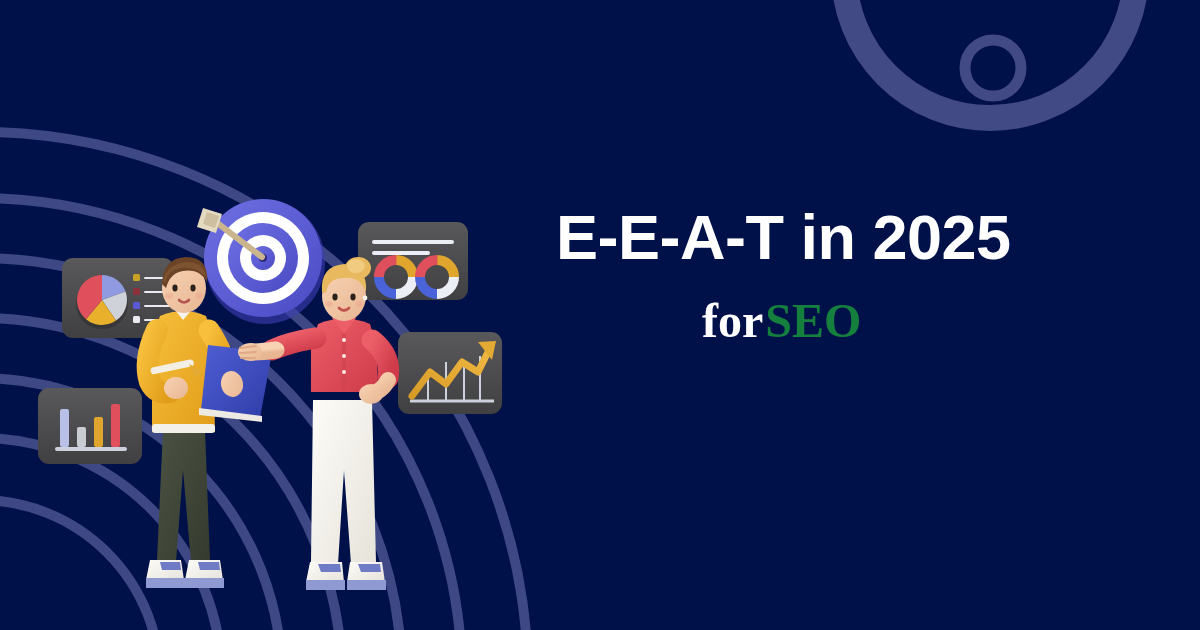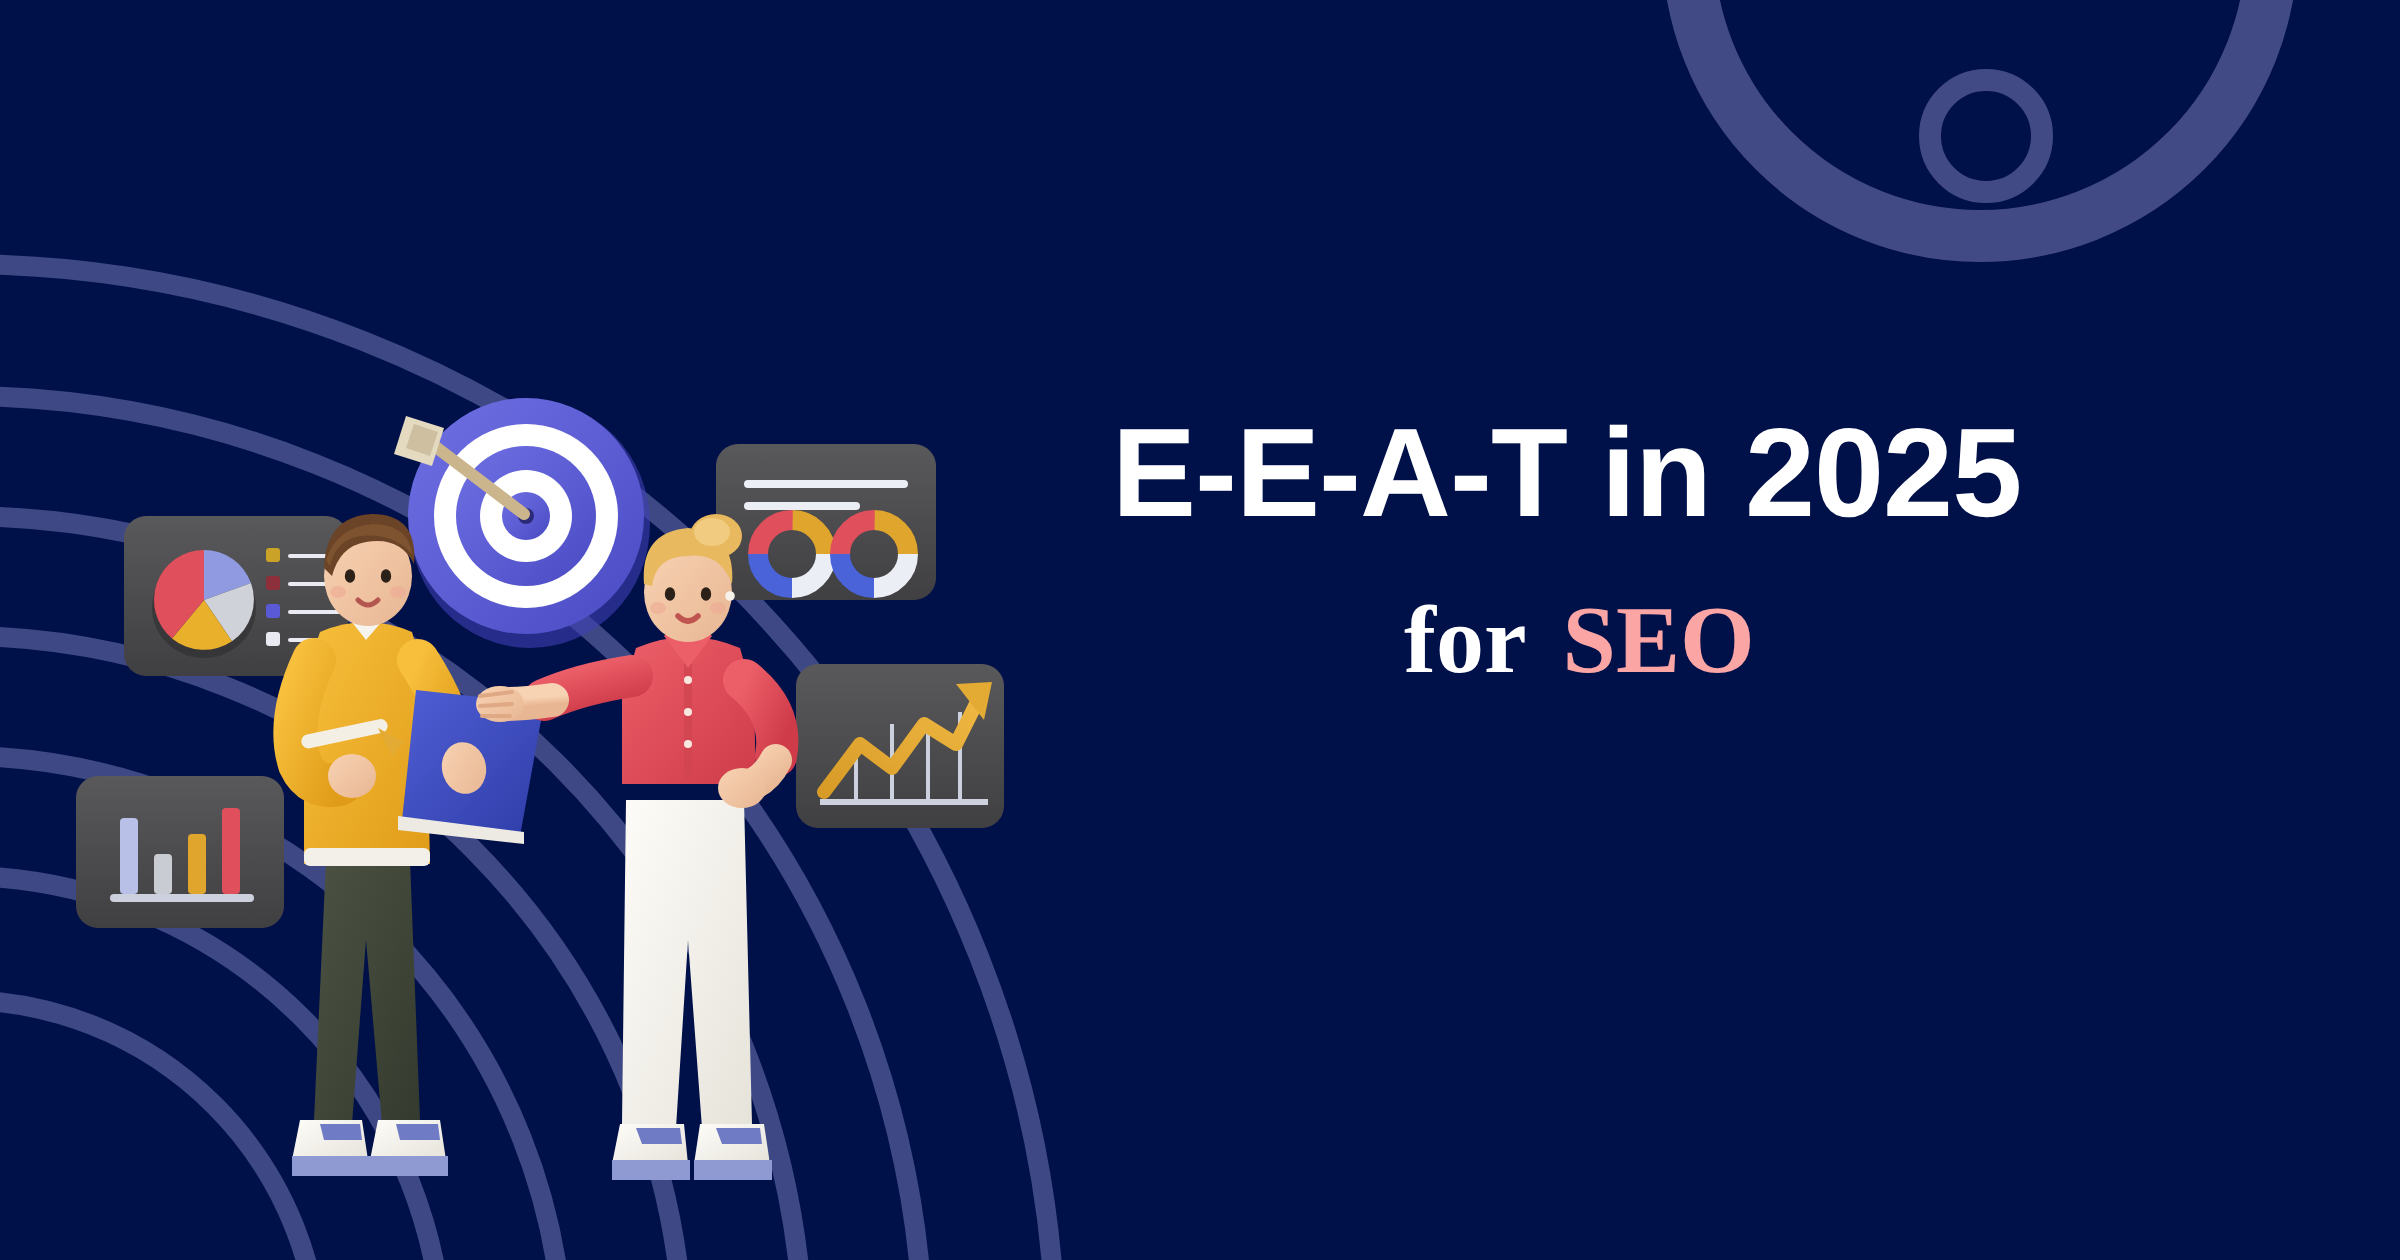--- a/index.html
+++ b/index.html
@@ -51,21 +51,21 @@
   .thirdline {
     font-family:"Liberation Serif", serif;
     font-weight:bold;
     font-size:48px;
     line-height:1.0;
     margin-top:28px;
     padding-left:146px;
     white-space:nowrap;
     color:#ffffff;
   }
-  .thirdline .gold { color:#fca5a5; margin-left:18px; }
+  .thirdline .gold { color:#15803d; margin-left:2px; }
 </style>
 </head>
 <body>
 
 <div id="stage">
 
   <svg class="bg-layer" width="1200" height="630" viewBox="0 0 1200 630">
     <rect x="0" y="0" width="1200" height="630" fill="#001049"></rect>
 
     <g fill="none" stroke="#48528f" stroke-width="10" opacity="0.85">

